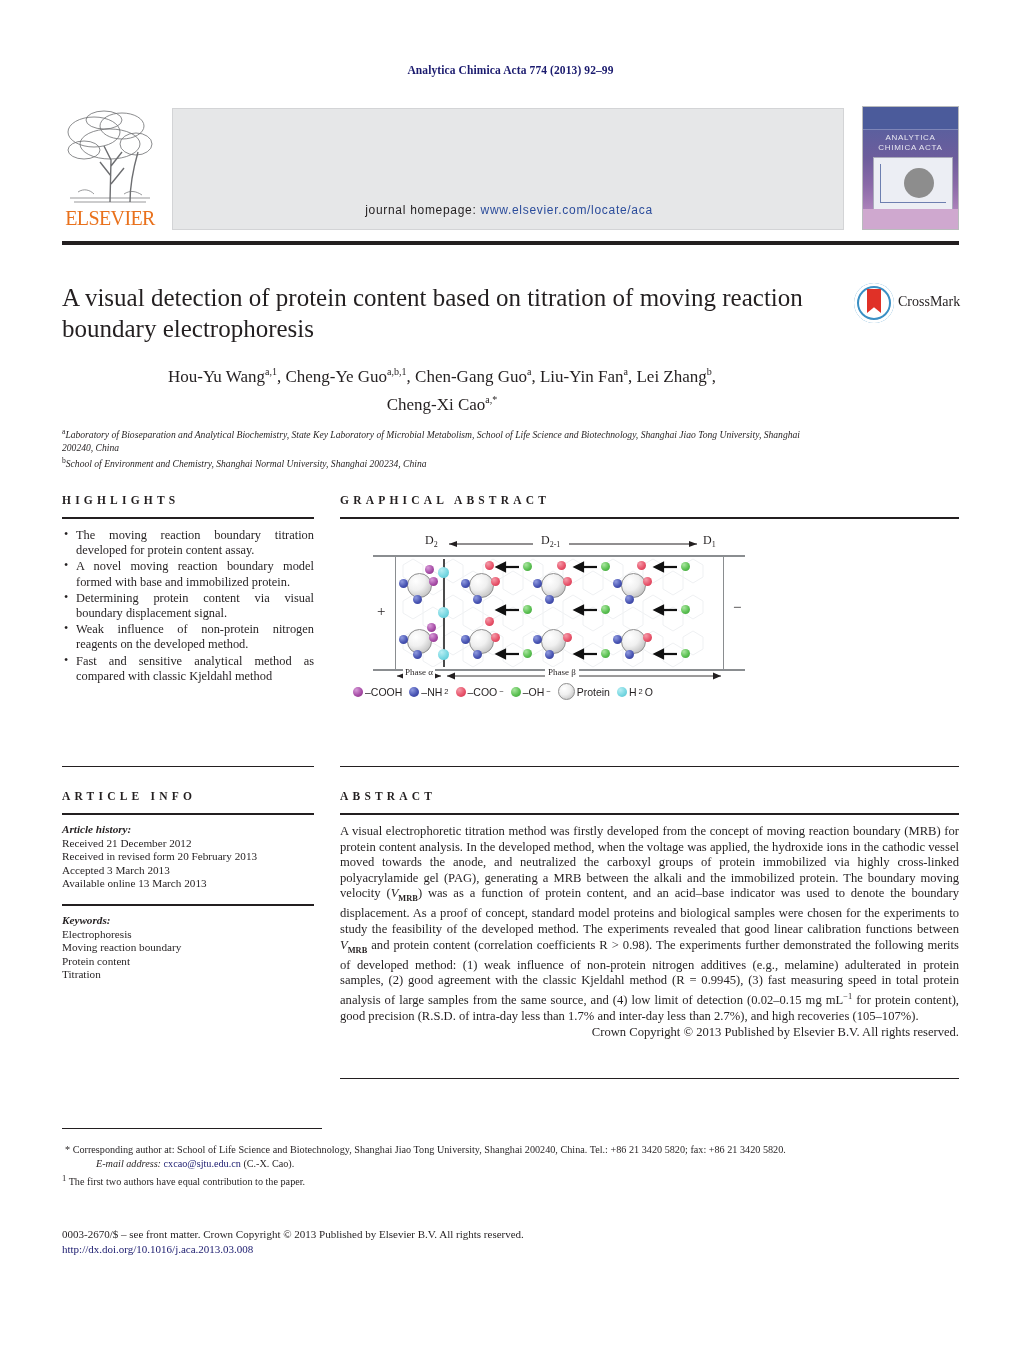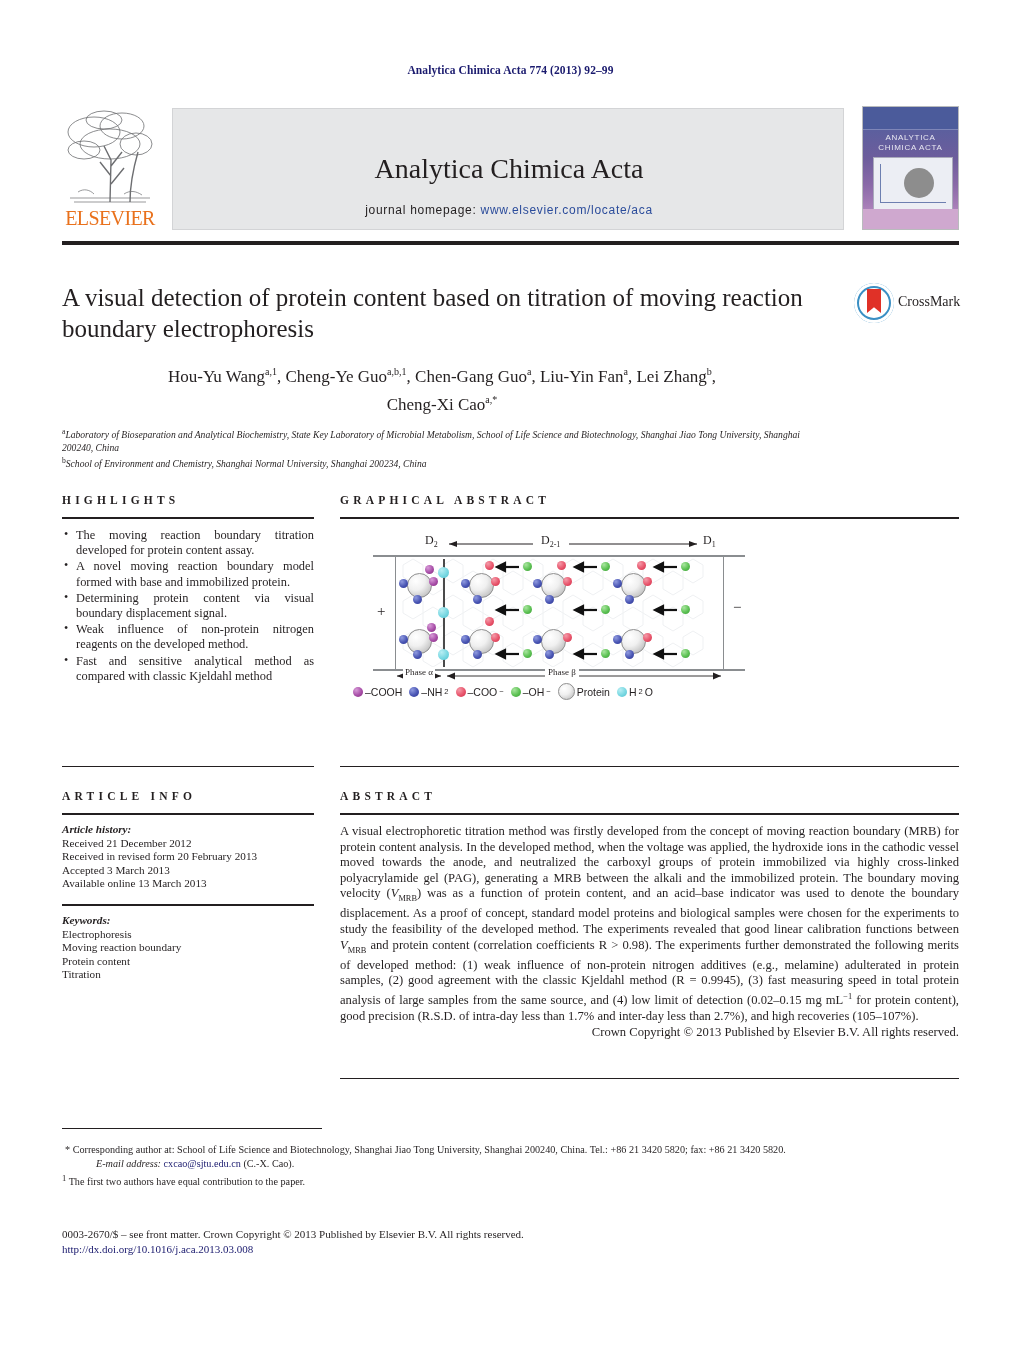--- a/index.html
+++ b/index.html
@@ -341,21 +341,21 @@
     color: #231f20;
   }
   .abstract-copyright {
     font-family: "Liberation Serif", serif;
     font-size: 12.6px;
     line-height: 15.6px;
     text-align: right;
     color: #231f20;
     margin-top: 1px;
   }
-  .sub { font-size: 8.4px; vertical-align: sub; }
+  .sub { font-size: 8.4px; vertical-align: sub; font-weight: bold; }
   .supn { font-size: 8.4px; vertical-align: super; }
   .ital { font-style: italic; }
 
   
   .footnote-rule {
     position: absolute;
     left: 62px; top: 1128px;
     width: 260px; height: 1px;
     background: #231f20;
   }
@@ -411,21 +411,20 @@
           <path d="M6 92 L86 92"></path>
           <path d="M10 96 L82 96"></path>
           <path d="M14 86 C20 82 26 84 30 88"></path>
           <path d="M60 88 C66 84 72 85 78 89"></path>
         </g>
       </svg>
       <div class="elsevier-word">ELSEVIER</div>
     </div>
 
     <div class="journal-banner">
-      <div class="journal-name">Analytica Chimica Acta</div>
       <div class="homepage-line">
         <span>journal homepage: </span><span class="url">www.elsevier.com/locate/aca</span>
       </div>
     </div>
 
     <div class="cover-thumb">
       <div class="cover-top"></div>
       <div class="cover-title">
         <span>ANALYTICA</span><br>
         <span>CHIMICA ACTA</span>

